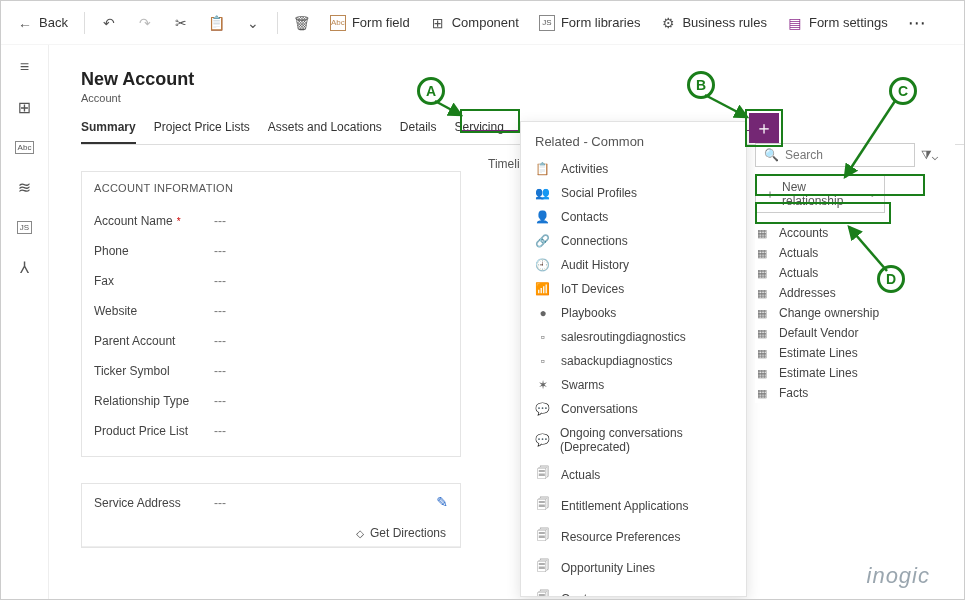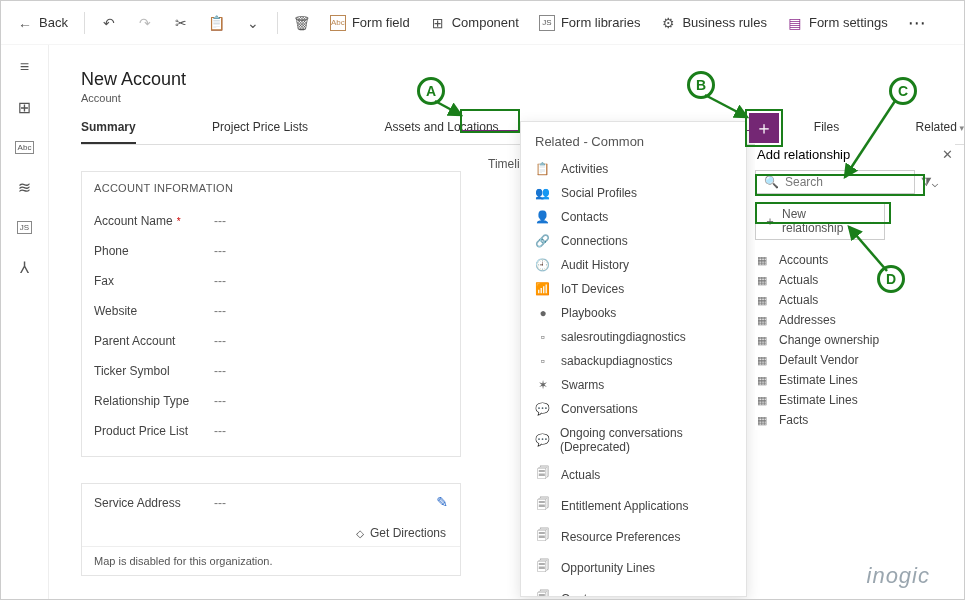--- a/index.html
+++ b/index.html
@@ -7,23 +7,23 @@
   .toolbar { height: 44px; display: flex; align-items: center; padding: 0 8px; gap: 4px; border-bottom: 1px solid #f5f5f5; font-size: 13px; color: #333; }
   .tbtn { display: flex; align-items: center; gap: 6px; padding: 4px 8px; cursor: pointer; }
   .tbtn svg, .tbtn .ic { width: 16px; height: 16px; }
   .ic { display:inline-flex; align-items:center; justify-content:center; font-size:14px; color:#555;}
   .vsep { width:1px; height:22px; background:#ddd; margin: 0 4px;}
   .ellips { font-size:18px; padding:0 8px; cursor:pointer;}
   .body { display:flex; height: calc(600px - 46px); }
   .leftnav { width: 48px; background:#fff; border-right:1px solid #eee; display:flex; flex-direction:column; align-items:center; padding-top:12px; gap:20px;}
   .leftnav .nv { width:20px; height:20px; display:flex; align-items:center; justify-content:center; color:#555; cursor:pointer;}
   .main { flex:1; padding: 24px 0 0 32px; overflow:hidden; }
-  .page-title { font-size: 18px; font-weight:400; color:#222;}
+  .page-title { font-size: 18px; font-weight:700; color:#222;}
   .page-sub { font-size: 11px; color:#555; margin-top:2px;}
-  .tabs { display:flex; gap:18px; margin-top:16px; font-size:12px; color:#333; border-bottom:1px solid #ddd;justify-content:space-between; }
+  .tabs { display:flex; gap:18px; margin-top:16px; font-size:12px; color:#333; border-bottom:1px solid #ddd; }
   .tab { padding: 0 0 8px 0; cursor:pointer; }
   .tab.active { border-bottom:2px solid #333; font-weight:600;}
   .tab.menu::after { content:" \25BE"; font-size:9px; color:#888;}
   .section { border:1px solid #e4e4e4; margin-top:26px; width: 380px;}
   .sec-header { font-size:11px; letter-spacing:.3px; color:#555; padding:10px 12px; text-transform:uppercase; }
   .fields { padding: 2px 12px 10px 12px;}
   .frow { display:flex; align-items:center; height:30px; font-size:12px; color:#333;}
   .flabel { width:120px; color:#444;}
   .freq { color:#c00; margin-left:4px; font-size:10px;}
   .fval { color:#777;}
@@ -175,21 +175,20 @@
     </div>
 
     <div class="section">
       <div class="addr-row">
         <span class="flabel">Service Address</span>
         <span class="fval" style="flex:1">---</span>
         <span class="pencil">✎</span>
       </div>
       <div class="directions">Get Directions</div>
       <div style="border-top:1px solid #eee"></div>
-      <div class="mapmsg">Map is disabled for this organization.</div>
     </div>
   </div>
 </div>
 
 <div class="timeline-chip">Timeline</div>
 <div class="purpline"></div>
 
 <div class="rel-drop">
   <div class="rel-title">Related - Common</div>
   <div id="rel-items">
@@ -262,24 +261,20 @@
         <span>Quotes</span>
       </div>
     </div>
 </div>
 
 <div class="plusbtn">
   <span>＋</span>
 </div>
 
 <div class="relpanel">
-  <div class="rel-head">
-    <span>Add relationship</span>
-    <span class="closex">✕</span>
-  </div>
   <div class="psearch-wrap">
     <div class="psearch">
       <span>🔍</span>
       <span textcontent="Search">Search</span>
     </div>
     <span class="filt">⧩⌄</span>
   </div>
   <div class="newrel">
     <span>＋</span>
     <span>New relationship</span>

